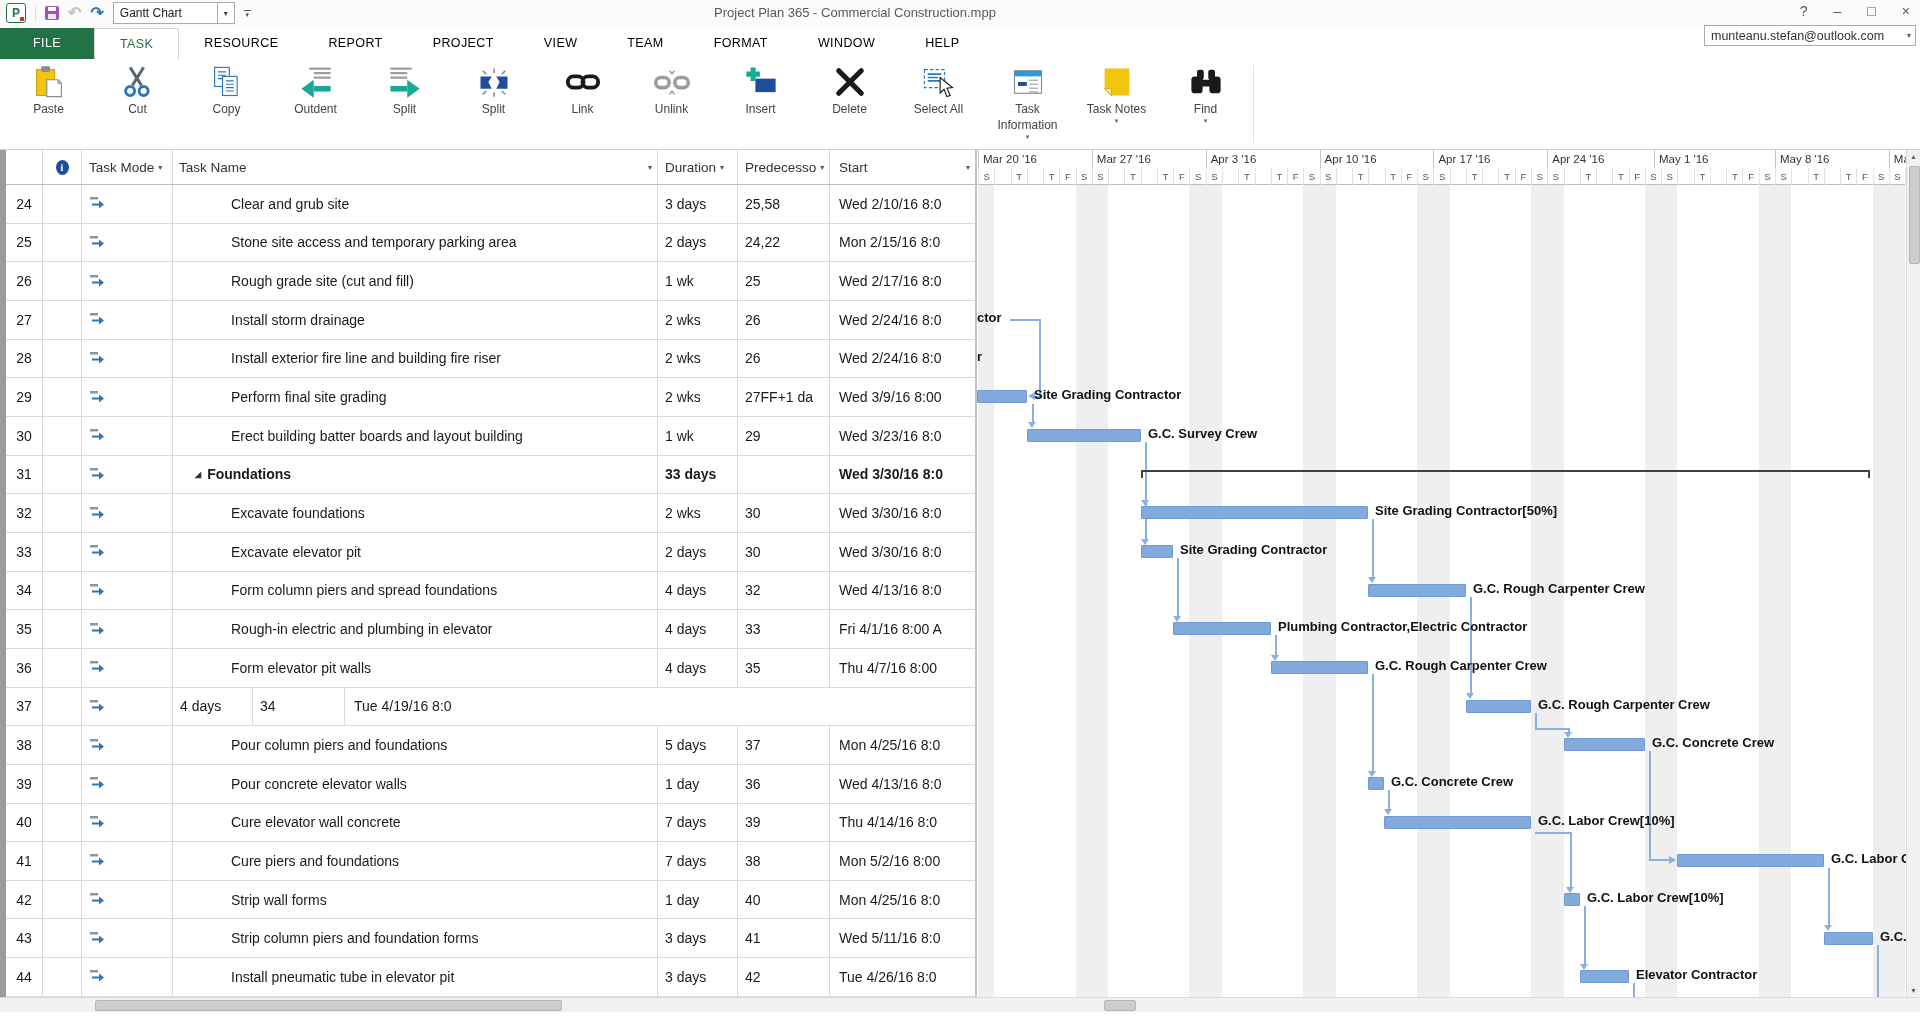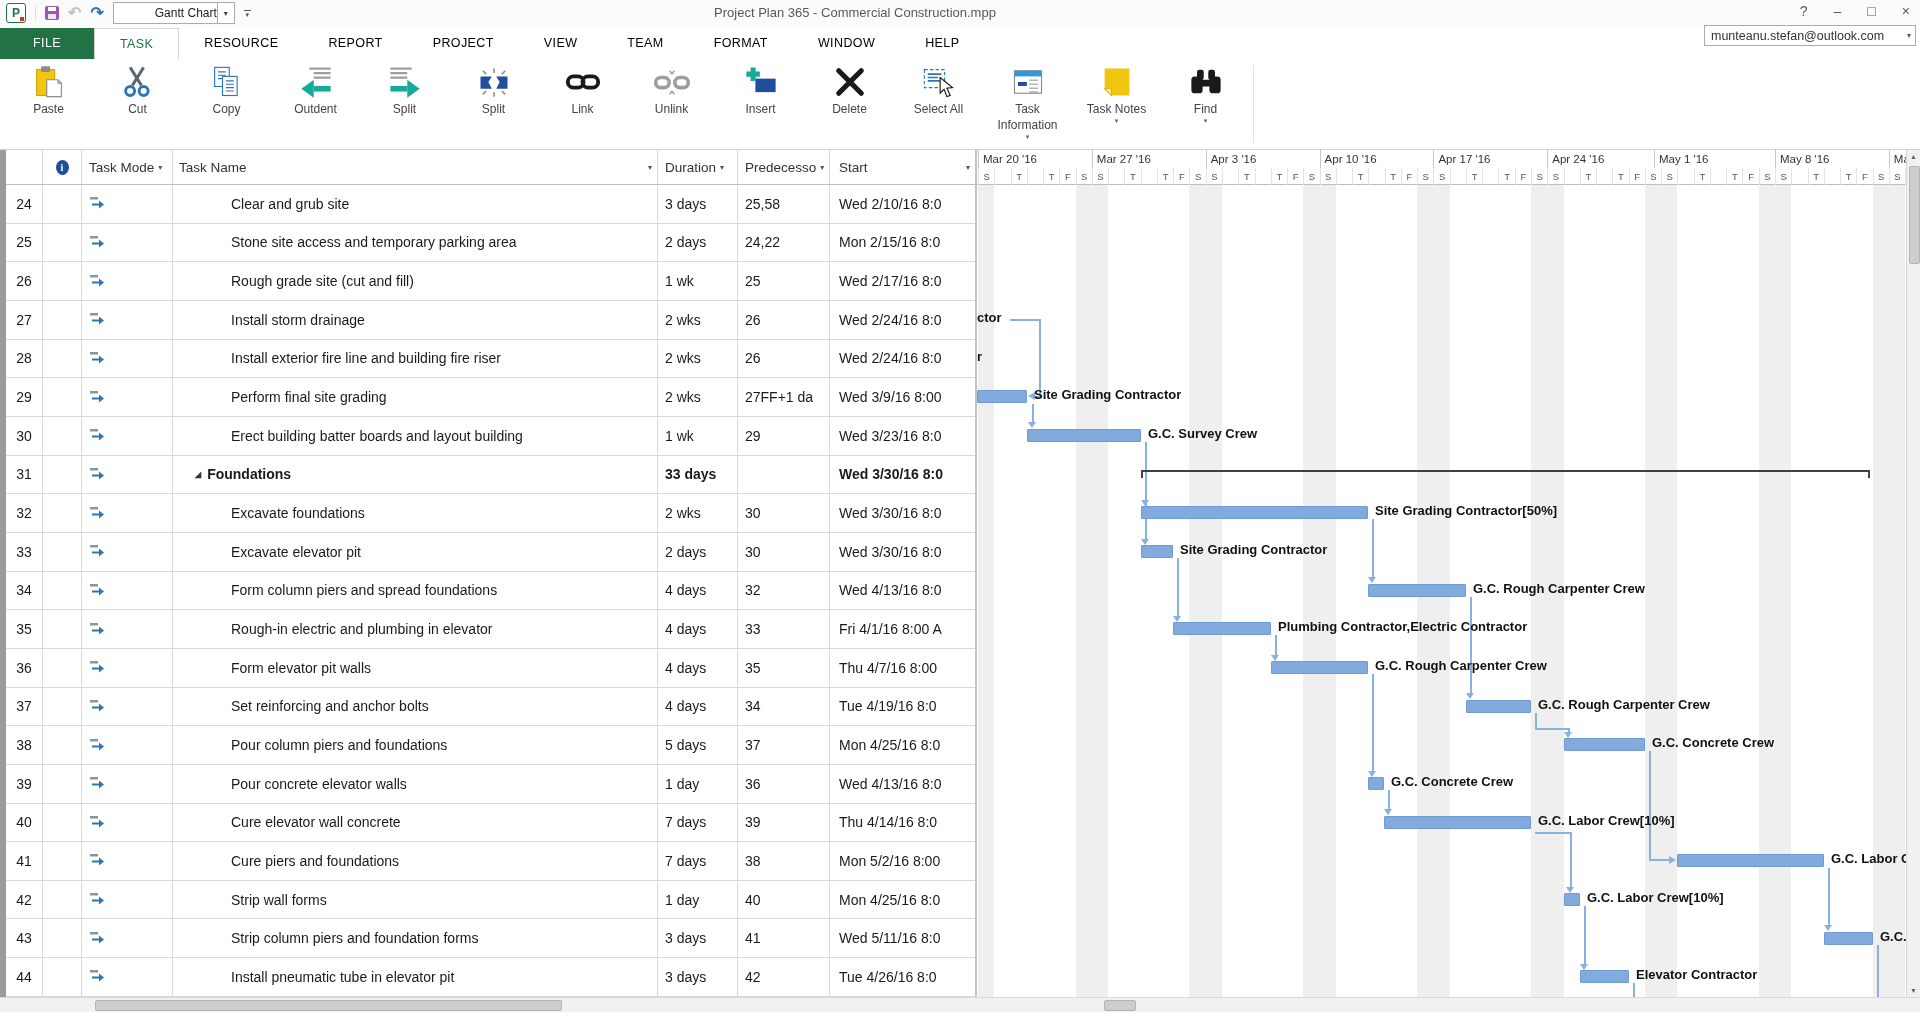--- a/index.html
+++ b/index.html
@@ -12,21 +12,21 @@
   .appicon{width:18px;height:18px;border:1px solid #217346;border-radius:3px;color:#217346;
            font-weight:bold;font-size:12px;display:flex;align-items:center;justify-content:center;
            background:#fff;position:relative;}
   .appicon::after{content:"";position:absolute;right:1px;bottom:1px;width:4px;height:4px;background:#c0392b;}
   .qsep{width:1px;height:16px;background:#ddd;}
   .saveicon{width:14px;height:14px;background:#9b59b6;border-radius:2px;position:relative;}
   .saveicon::before{content:"";position:absolute;left:3px;top:1px;width:8px;height:4px;background:#fff;}
   .saveicon::after{content:"";position:absolute;left:3px;bottom:1px;width:8px;height:5px;background:#efe3f5;}
   .undoicon{color:#c3c3c3;font-size:16px;font-weight:bold;line-height:16px;}
   .redoicon{color:#2e75b6;font-size:16px;font-weight:bold;line-height:16px;}
-  .viewbox{width:120px;height:20px;border:1px solid #ababab;background:#fff;display:flex;align-items:center;font-size:12px;color:#222;text-align:right;}
+  .viewbox{width:120px;height:20px;border:1px solid #ababab;background:#fff;display:flex;align-items:center;font-size:12px;color:#222;}
   .viewbox .vtext{padding-left:6px;flex:1;}
   .viewbox .vdrop{width:16px;height:100%;border-left:1px solid #ababab;display:flex;align-items:center;justify-content:center;font-size:8px;color:#444;}
   .qatmore{display:flex;flex-direction:column;align-items:center;color:#555;}
   .qatmore .bar{width:7px;height:1px;background:#555;margin-bottom:1px;}
   .qatmore .chev{font-size:7px;line-height:5px;}
   .apptitle{position:absolute;left:0;top:5px;width:1710px;text-align:center;font-size:13px;color:#595959;}
   .winctrl{position:absolute;right:10px;top:3px;display:flex;gap:26px;color:#595959;font-size:14px;}
   .winctrl span{cursor:default;}
 
   
@@ -515,23 +515,20 @@
             <div class="tcell c-start">Thu 4/7/16 8:00</div>
           </div>
           <div class="trow">
             <div class="tcell c-num">37</div>
             <div class="tcell c-info"></div>
             <div class="tcell c-mode">
               <span class="modeicon"><svg width="16" height="14" viewBox="0 0 16 14">
                   <rect x="1" y="2" width="8" height="2.5" fill="#8c949e"></rect>
                   <path d="M3 8.5 h7 V5.5 l5 4 -5 4 V10.5 H3 z" fill="#2e75b6"></path>
                 </svg></span>
-            </div>
-            <div class="tcell c-name">
-              <span class="nm-leaf">Set reinforcing and anchor bolts</span>
             </div>
             <div class="tcell c-dur">4 days</div>
             <div class="tcell c-pred">34</div>
             <div class="tcell c-start">Tue 4/19/16 8:0</div>
           </div>
           <div class="trow">
             <div class="tcell c-num">38</div>
             <div class="tcell c-info"></div>
             <div class="tcell c-mode">
               <span class="modeicon"><svg width="16" height="14" viewBox="0 0 16 14">

